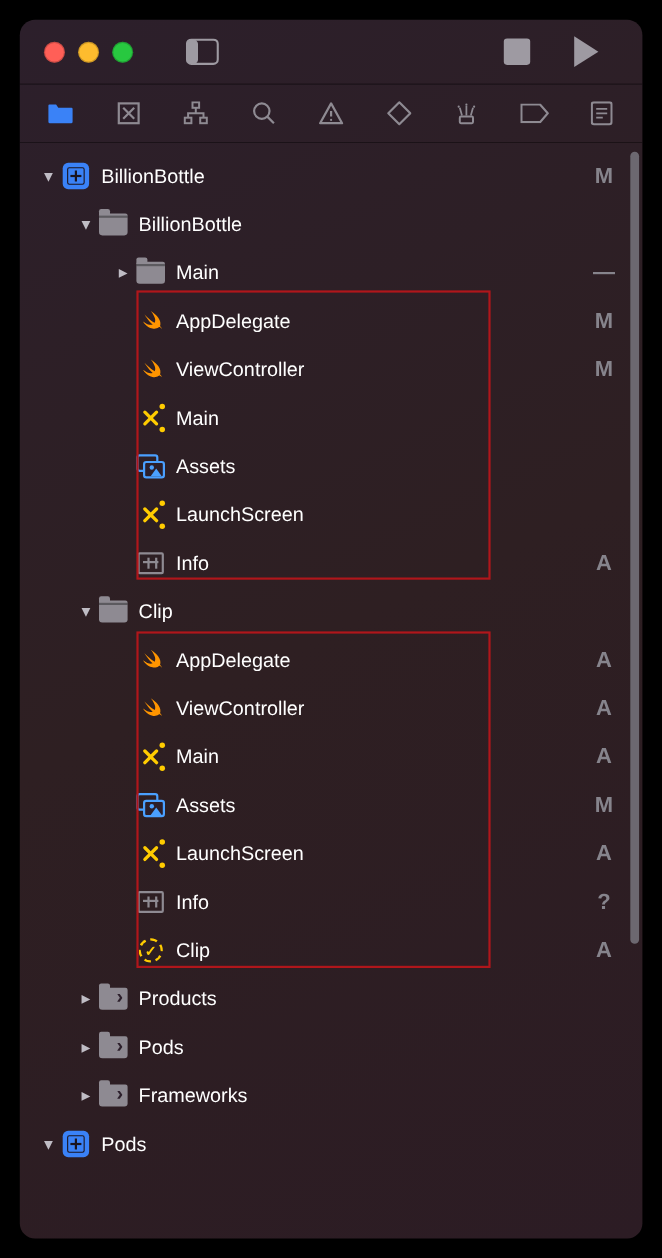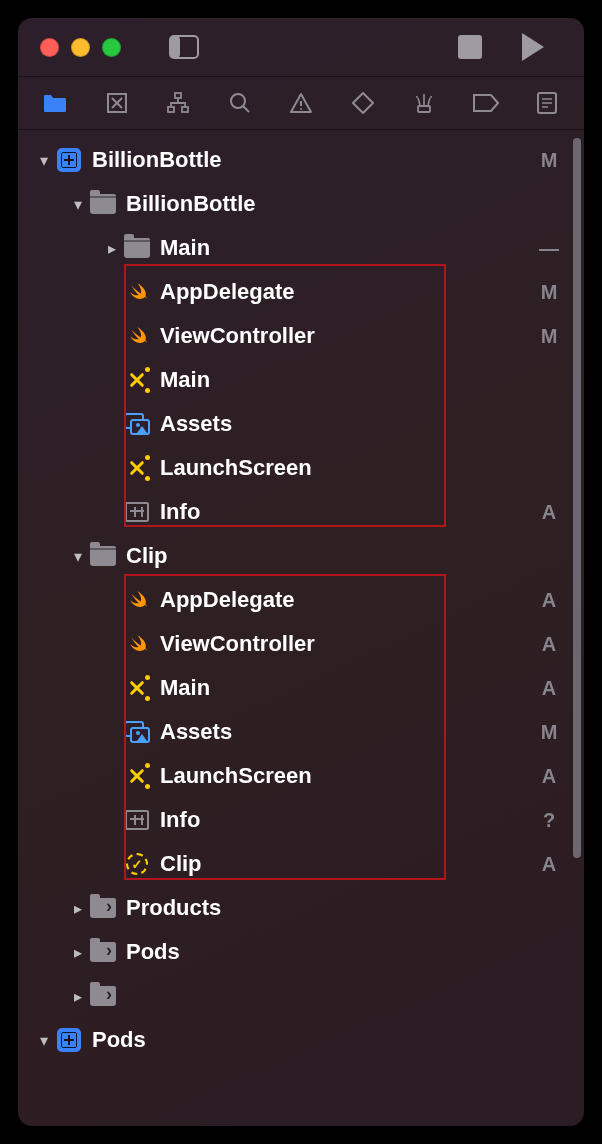--- a/index.html
+++ b/index.html
@@ -28,21 +28,21 @@
   }
   .nav-icon { width: 30px; height: 30px; display: flex; align-items: center; justify-content: center; color: #8e8a92; }
   .nav-icon.active { color: #3a82f7; }
 
   .content { position: relative; padding-top: 8px; height: calc(100% - 112px); }
   .scrollbar { position: absolute; right: 3px; top: 8px; width: 8px; height: 720px; background: #6c6870; border-radius: 4px; }
 
   .row { display: flex; align-items: center; height: 44px; padding-right: 24px; }
   .disclosure { width: 14px; color: #bfbcc4; flex-shrink: 0; font-size: 16px; }
   .icon-slot { width: 30px; height: 30px; display: flex; align-items: center; justify-content: center; flex-shrink: 0; margin-right: 8px; }
-  .label { color: #fff; font-size: 22px; font-weight: 700; white-space: nowrap; }
+  .label { color: #fff; font-size: 18px; font-weight: 400; white-space: nowrap; }
   .status { width: 22px; margin-left: auto; color: #86848c; font-size: 20px; font-weight: 600; text-align: center; }
 
   .ind-0 { padding-left: 22px; }
   .ind-1 { padding-left: 56px; }
   .ind-2 { padding-left: 90px; }
 
   
   .disclosure.empty { visibility: hidden; }
 
   
@@ -381,20 +381,21 @@
             <span class="folder-ref-icon"></span>
           </span>
           <span class="label">Pods</span>
           <span class="status"></span>
         </div>
         <div class="row ind-1">
           <span class="disclosure">▸</span>
           <span class="icon-slot">
             <span class="folder-ref-icon"></span>
           </span>
+          <span class="label">Frameworks</span>
           <span class="status"></span>
         </div>
       </div>
 
     <div class="row ind-0">
       <span class="disclosure">▾</span>
       <span class="icon-slot">
           <span class="proj-icon"></span>
         </span>
       <span class="label">Pods</span>

